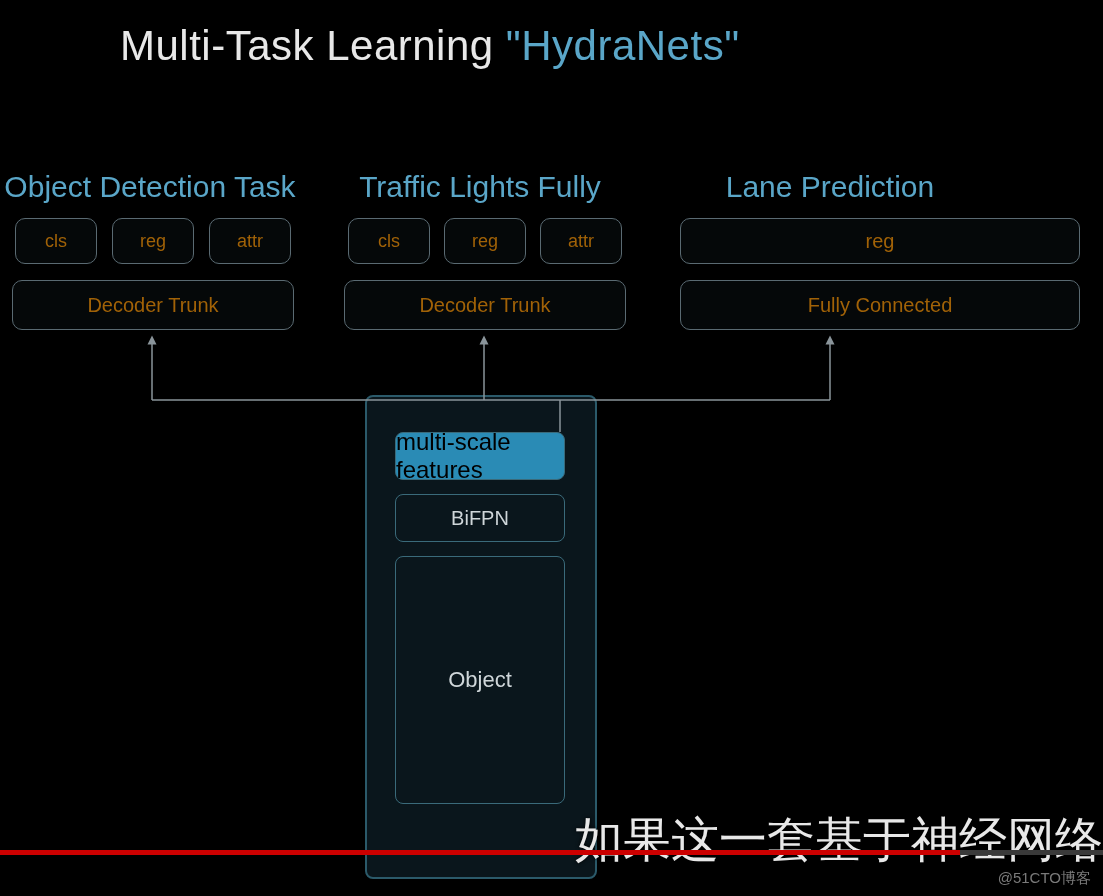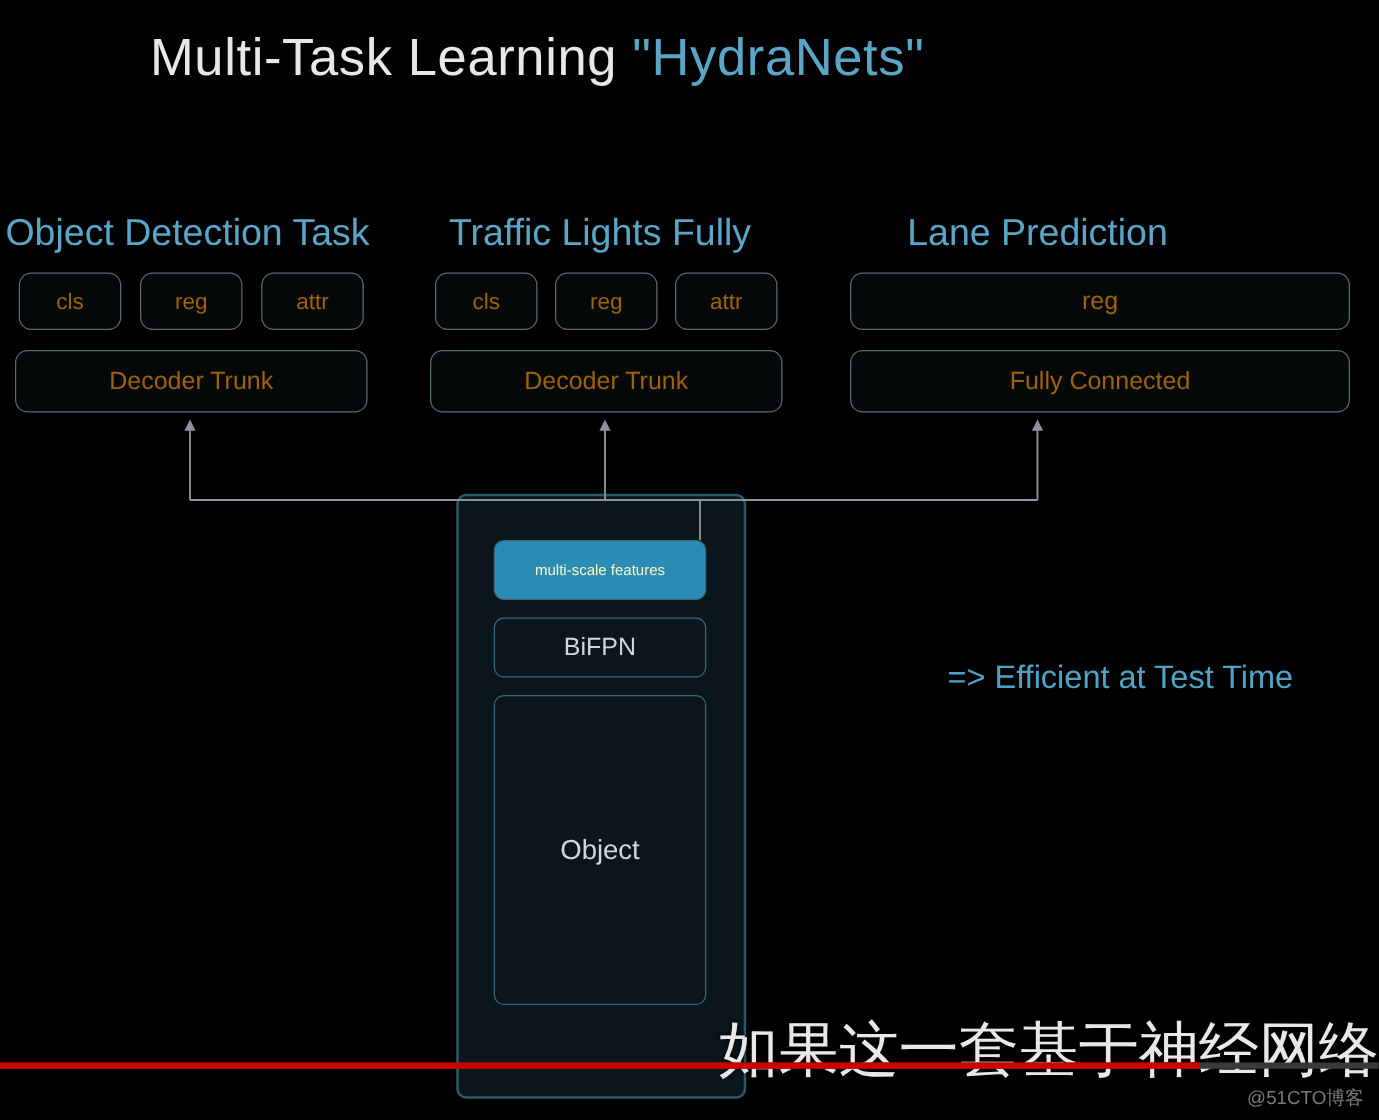--- a/index.html
+++ b/index.html
@@ -6,21 +6,21 @@
   .title{position:absolute;left:120px;top:22px;font-size:42px;font-weight:300;letter-spacing:.5px}
   .title .white{color:#e8e8e8}
   .title .accent{color:#5aa6c8}
   .col-title{position:absolute;color:#5aa6c8;font-size:30px;font-weight:400;text-align:center;width:300px}
   .box{position:absolute;border:1.5px solid #5a6a72;border-radius:10px;background:rgba(20,30,35,.25);color:#a16207;display:flex;align-items:center;justify-content:center;font-size:20px}
   .box.small{width:80px;height:44px;font-size:18px}
   .box.trunk{width:280px;height:48px}
   .box.wide{width:398px;height:44px;font-size:20px}
   .backbone{position:absolute;left:365px;top:395px;width:228px;height:480px;border:2px solid #2b5a6a;border-radius:8px;background:rgba(25,55,70,.4)}
   .bb-box{position:absolute;border:1.5px solid #3a6a7a;border-radius:8px;color:#cfd6d9;display:flex;align-items:center;justify-content:center}
-  .bb-msf{left:395px;top:432px;width:168px;height:46px;background:#2a8bb5;color:#fef9c3;font-size:12px}
+  .bb-msf{left:395px;top:432px;width:168px;height:46px;background:#2a8bb5;color:#000000;font-size:24px}
   .bb-bifpn{left:395px;top:494px;width:168px;height:46px;font-size:20px}
   .bb-regnet{left:395px;top:556px;width:168px;height:246px;font-size:22px}
   .side-text{position:absolute;left:758px;top:520px;font-size:26px}
   .side-text .l1{color:#e2e2e2}
   .side-text .l2{color:#4fa3c7;margin-top:6px}
   svg.connectors{position:absolute;left:0;top:0;width:1103px;height:896px;pointer-events:none}
   .subtitle{position:absolute;left:0;width:1103px;top:808px;text-align:right;color:#e8e8e8;font-size:48px;font-weight:500;text-shadow:0 0 4px #000}
   .progress-bar{position:absolute;left:0;right:0;top:850px;height:5px;background:#3a3a3a}
   .progress-played{height:5px;background:#cc0000;width:960px}
   .watermark{position:absolute;right:12px;bottom:8px;color:#7a7a7a;font-size:15px}
@@ -65,21 +65,20 @@
   <line x1="152" y1="400" x2="830" y2="400" stroke="#8a949a" stroke-width="1.5"></line>
 
   <line x1="152" y1="400" x2="152" y2="340" stroke="#8a949a" stroke-width="1.5" marker-end="url(#ah)"></line>
   <line x1="484" y1="400" x2="484" y2="340" stroke="#8a949a" stroke-width="1.5" marker-end="url(#ah)"></line>
   <line x1="830" y1="400" x2="830" y2="340" stroke="#8a949a" stroke-width="1.5" marker-end="url(#ah)"></line>
 
   <line x1="560" y1="432" x2="560" y2="400" stroke="#8a949a" stroke-width="1.5"></line>
 </svg>
 
 <div class="side-text">
-  <div class="l2">=&gt; Efficient at Test Time</div>
 </div>
 
 <div class="subtitle">如果这一套基于神经网络</div>
 
 <div class="progress-bar">
   <div class="progress-played"></div>
 </div>
 
 <div class="watermark">@51CTO博客</div>
 

